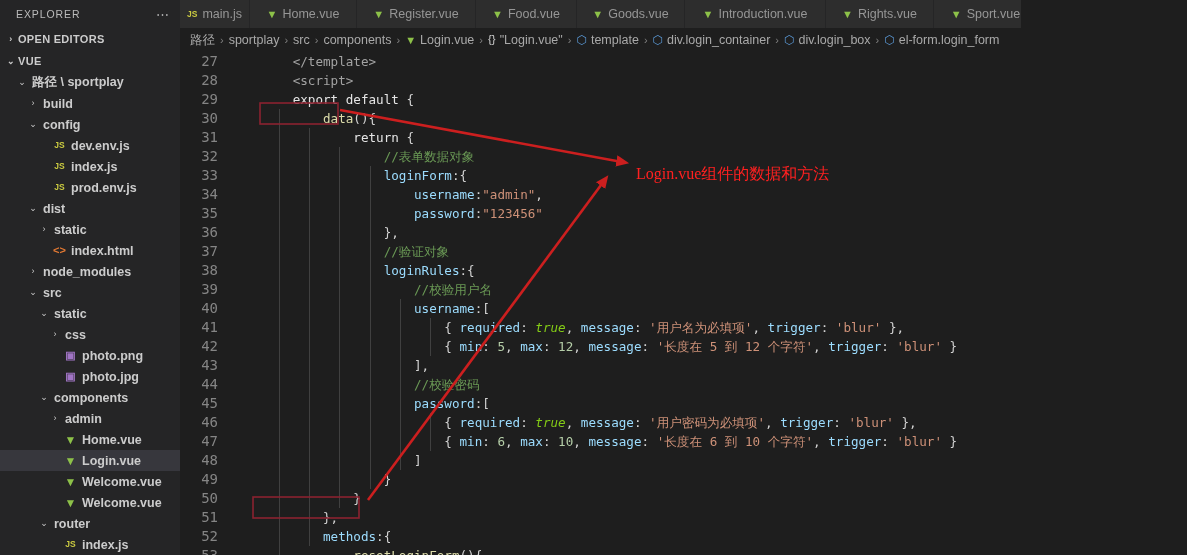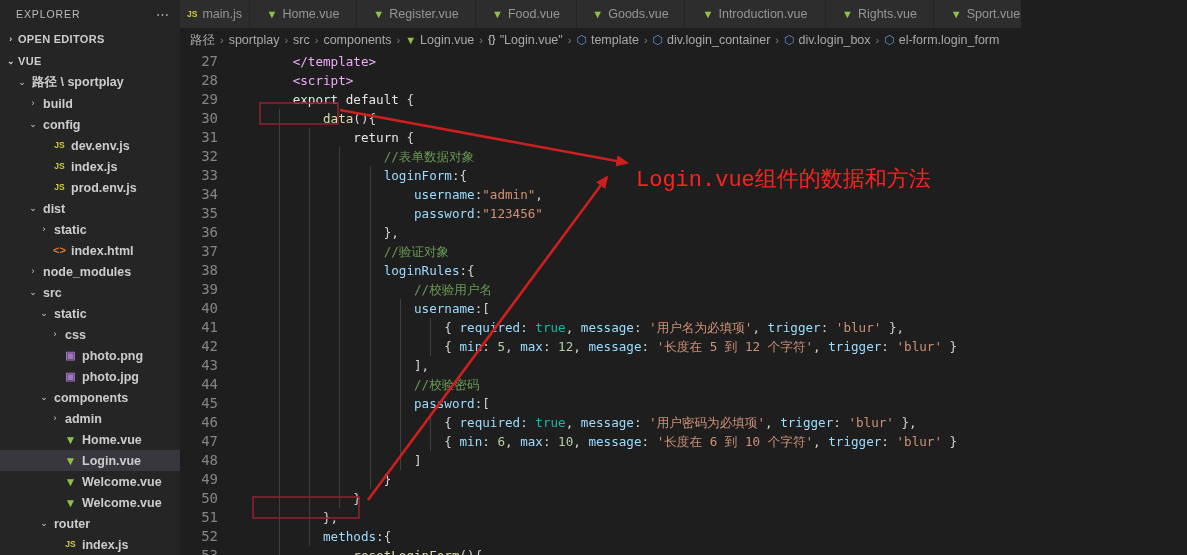--- a/index.html
+++ b/index.html
@@ -97,41 +97,41 @@
     font-family:"DejaVu Sans Mono","Liberation Mono",monospace;
     font-size:12.6px;line-height:19px;
     white-space:pre;
   }
   .cline{height:19px;display:flex;align-items:flex-start;}
   .lnum{
     width:38px;min-width:38px;text-align:right;padding-right:14px;
     color:#858585;font-size:14px;
   }
   .ctext{position:relative;}
-  .t-tagname{color:#f0abfc;}
+  .t-tagname{color:#a3a3a3;}
   .t-kw{color:#e5e5e5;}
-  .t-kw2{color:#14b8a6;}
+  .t-kw2{color:#84cc16;font-style:italic;}
   .t-fn{color:#dcdcaa;}
   .t-prop{color:#9cdcfe;}
   .t-str{color:#ce9178;}
   .t-num{color:#b5cea8;}
   .t-com{color:#6a9955;}
   .t-plain{color:#d4d4d4;}
   .t-punc{color:#d4d4d4;}
 
   
   .guide{
     position:absolute;top:0;width:1px;background:#404040;
   }
 
   
   #annot{position:absolute;left:0;top:0;width:1187px;height:555px;pointer-events:none;}
   #annot-text{
-    position:absolute;color:#ff2020;font-size:22px;
-    font-family:Liberation Mono, monospace;white-space:nowrap;
+    position:absolute;color:#ff2020;font-size:16px;
+    font-family:Liberation Serif, serif;white-space:nowrap;
   }
 </style>
 </head>
 <body>
 
 <div id="root">
 
   <div id="sidebar">
     <div id="sidebar-header">
       <span id="sidebar-title">EXPLORER</span>

